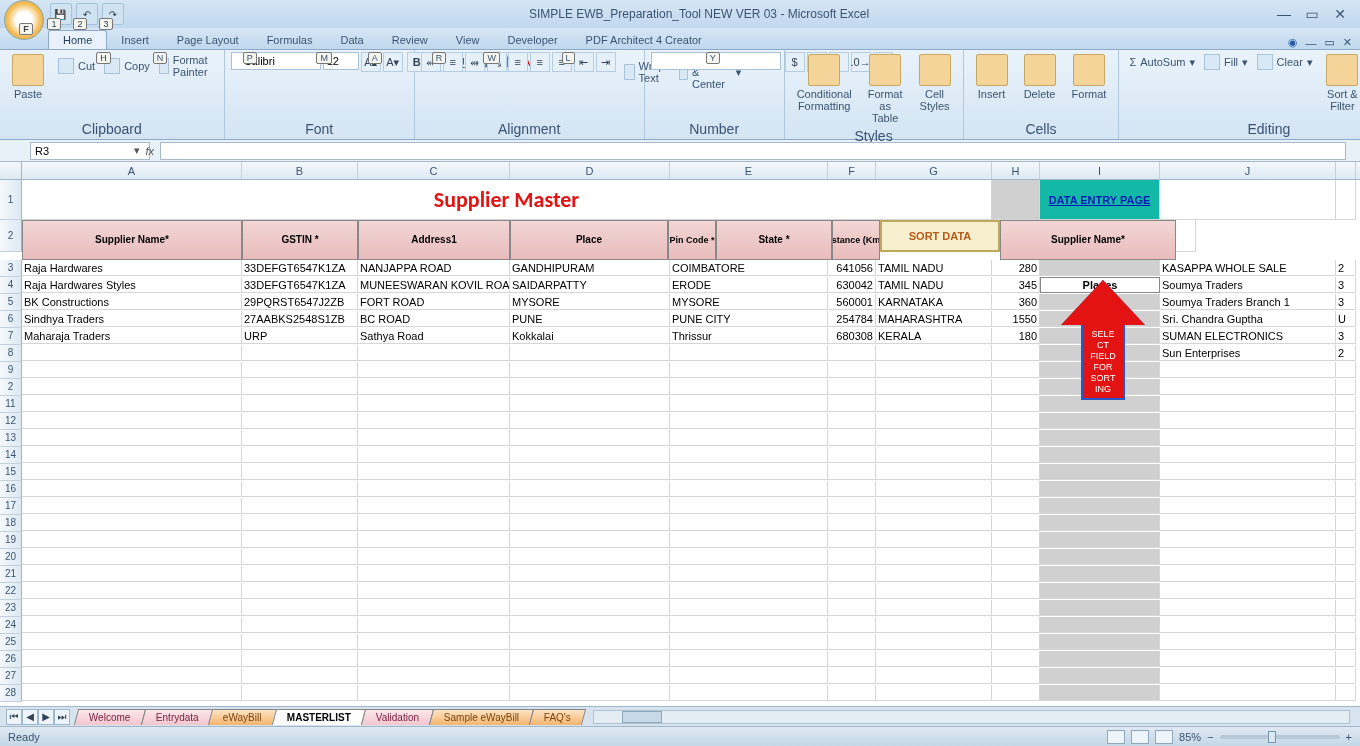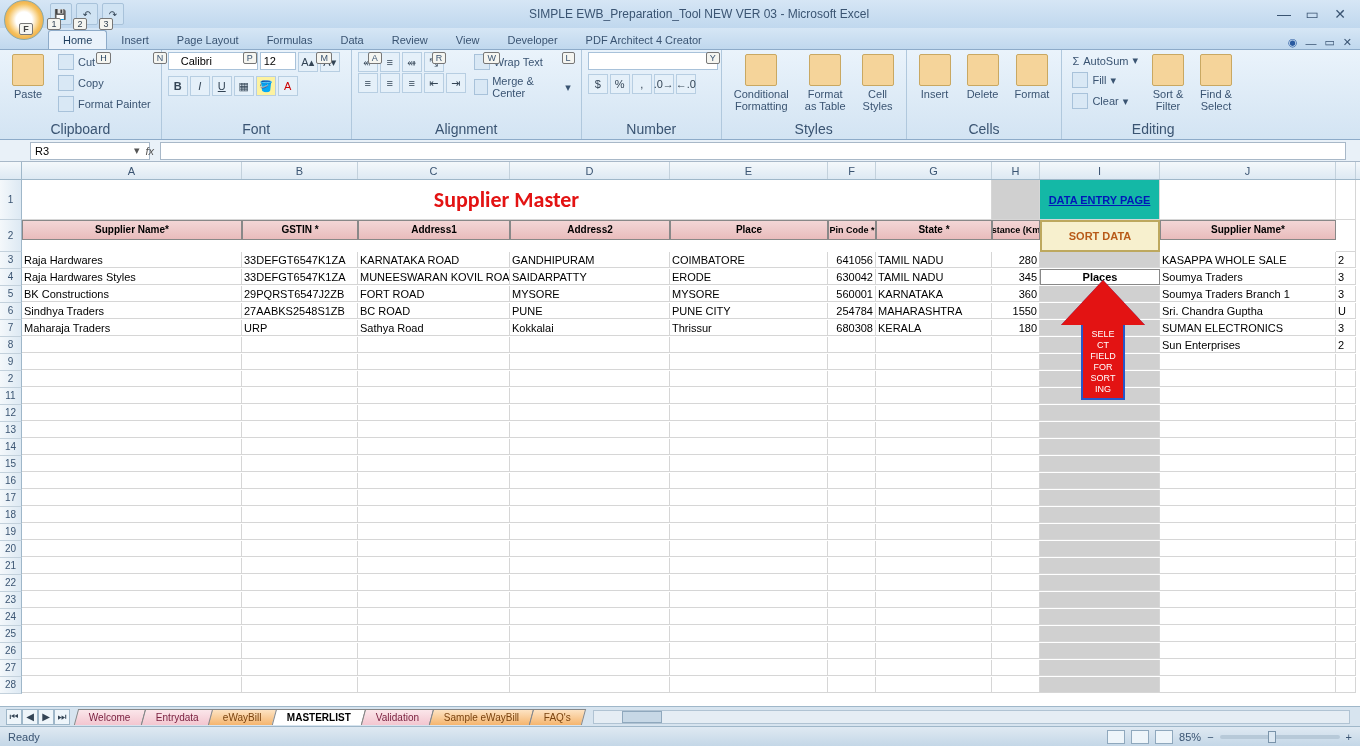--- a/index.html
+++ b/index.html
@@ -18,21 +18,21 @@
 .ribbon-tabs { height: 22px; background: linear-gradient(#d6e6f5,#c0d8ee); display:flex; align-items:flex-end; padding-left:48px; gap:0; border-bottom:1px solid #8dabc9;}
 .ribbon-tab { padding: 3px 14px; color:#3a5472; font-size:11px; cursor:default;}
 .ribbon-tab.active { background:#e9f2fb; border:1px solid #8dabc9; border-bottom:none; border-radius:3px 3px 0 0; color:#1e3e5e; font-weight:500;}
 .tab-key { position:absolute; margin-top:18px; margin-left:4px; border:1px solid #777; background:#f5f5f0; padding:0 3px; font-size:9px; border-radius:2px;}
 
 
 .ribbon { height: 90px; background: linear-gradient(#eaf3fb,#d3e4f3); display:flex; border-bottom:1px solid #8dabc9;}
 .group { border-right:1px solid #b0c8dd; padding: 2px 6px 0 6px; display:flex; flex-direction:column; justify-content:space-between; height:100%; }
 .group-label { text-align:center; color:#3a5472; font-size:14px; padding:2px 0;}
 .group-body { flex:1; display:flex; align-items:flex-start; gap:4px;}
-.vstack { display:flex; flex-direction:column; gap:1px;}
+.vstack { display:flex; gap:1px;}
 .rbtn { display:flex; align-items:center; gap:4px; padding:1px 3px; color:#3a5472; font-size:11px; border:1px solid transparent; border-radius:2px;}
 .bigbtn { display:flex; flex-direction:column; align-items:center; padding:2px 6px; color:#3a5472; font-size:11px;}
 .bigicon { width:32px; height:32px; background:#f5d49a; border:1px solid #c9a862; border-radius:2px; margin-bottom:2px;}
 .smicon { width:16px; height:16px; background:#d9e8f5; border:1px solid #a8c2da; display:inline-block;}
 .font-box { width:90px; height:18px; border:1px solid #a8c2da; background:#fff; padding:0 12px; font-size:11px;}
 .size-box { width:36px; height:18px; border:1px solid #a8c2da; background:#fff; padding:0 3px; font-size:11px;}
 .btnrow { display:flex; gap:2px;}
 .tool { width:20px; height:20px; border:1px solid #b7cee2; background:#e5f0f9; display:flex;align-items:center;justify-content:center; font-size:11px; color:#345;}
 .help-area { margin-left:auto; display:flex; gap:8px; align-items:center; padding-right:8px; color:#3a5472;}
 
@@ -44,21 +44,21 @@
 
 
 .grid-wrap { position:relative; background:#fff; height: calc(746px - 28px - 22px - 90px - 22px - 20px - 20px); overflow:hidden;}
 .colhdr-row { display:flex; height:18px; background:linear-gradient(#f4f8fb,#dde9f3); border-bottom:1px solid #9fb7c9;}
 .cornercell { width:22px; border-right:1px solid #9fb7c9; background:linear-gradient(#f4f8fb,#dde9f3);}
 .colhdr { border-right:1px solid #c3d1dc; text-align:center; font-size:11px; color:#3a5472; line-height:18px;}
 .rowhdr { width:22px; border-right:1px solid #9fb7c9; border-bottom:1px solid #c3d1dc; text-align:center; font-size:10px; color:#3a5472; background:linear-gradient(90deg,#f4f8fb,#dde9f3); line-height:16px;}
 .row { display:flex;}
 .cell { border-right:1px solid #d6d6d6; border-bottom:1px solid #d6d6d6; font-size:11px; padding:0 2px; line-height:16px; height:16px; overflow:hidden; white-space:nowrap;}
 .row1 .cell { height:40px; line-height:40px;}
-.row2 .cell { height:20px;}
+.row2 .cell { height:40px;}
 
 .title-merged { font-size:22px; font-weight:bold; color:#e31313; text-align:center; font-family:Calibri,sans-serif;}
 .hdr-cell { background: linear-gradient(#f3d6d6,#e9bcbc); border:1px solid #888 !important; font-weight:bold; color:#000; text-align:center; display:flex; align-items:center; justify-content:center; font-size:10px;}
 .hdr-cell .sm { font-size:9px;}
 .orange-cell { background:#14b8a6; color:#0018b8; text-decoration:underline; font-weight:bold; text-align:center; display:flex;align-items:center;justify-content:center;}
 .sort-cell { background:#f7f0ce; border:2px solid #bda85e !important; color:#b85a18; font-weight:bold; text-align:center; display:flex;align-items:center;justify-content:center;}
 .places-cell { background:#fff; border:1px solid #888 !important; text-align:center; font-weight:bold; display:flex;align-items:center;justify-content:center;}
 .grey-col { background:#d0d0d0;}
 .rnum { text-align:right;}
 
@@ -316,40 +316,39 @@
     <div class="cell cI orange-cell" style="height:40px">DATA ENTRY PAGE</div>
     <div class="cell cJ" style="height:40px"></div>
     <div class="cell cK" style="height:40px"></div>
   </div>
 
   <div class="row row2">
     <div class="rowhdr" style="height:32px;line-height:32px">2</div>
     <div class="cell hdr-cell cA">Supplier Name*</div>
     <div class="cell hdr-cell cB">GSTIN *</div>
     <div class="cell hdr-cell cC">Address1</div>
-    <div class="cell hdr-cell cD">Address2</div>
     <div class="cell hdr-cell cE">Place</div>
     <div class="cell hdr-cell cF">
         <span class="sm">Pin Code *</span>
       </div>
     <div class="cell hdr-cell cG">State *</div>
     <div class="cell hdr-cell cH">
         <span class="sm">Distance (Km) *</span>
       </div>
     <div class="cell sort-cell cI" style="height:32px">SORT DATA</div>
     <div class="cell hdr-cell cJ">Supplier Name*</div>
     <div class="cell cK" style="height:32px"></div>
   </div>
 
   <div id="data-rows">
       <div class="row">
     <div class="rowhdr">3</div>
     <div class="cell cA">Raja Hardwares</div>
     <div class="cell cB">33DEFGT6547K1ZA</div>
-    <div class="cell cC">KARNATAKA ROAD</div>
+    <div class="cell cC">NANJAPPA ROAD</div>
     <div class="cell cD">GANDHIPURAM</div>
     <div class="cell cE">COIMBATORE</div>
     <div class="cell cF rnum">641056</div>
     <div class="cell cG">TAMIL NADU</div>
     <div class="cell cH rnum">280</div>
     <div class="cell cI grey-col"></div>
     <div class="cell cJ">KASAPPA WHOLE SALE</div>
     <div class="cell cK">2</div>
       </div>
       <div class="row">

